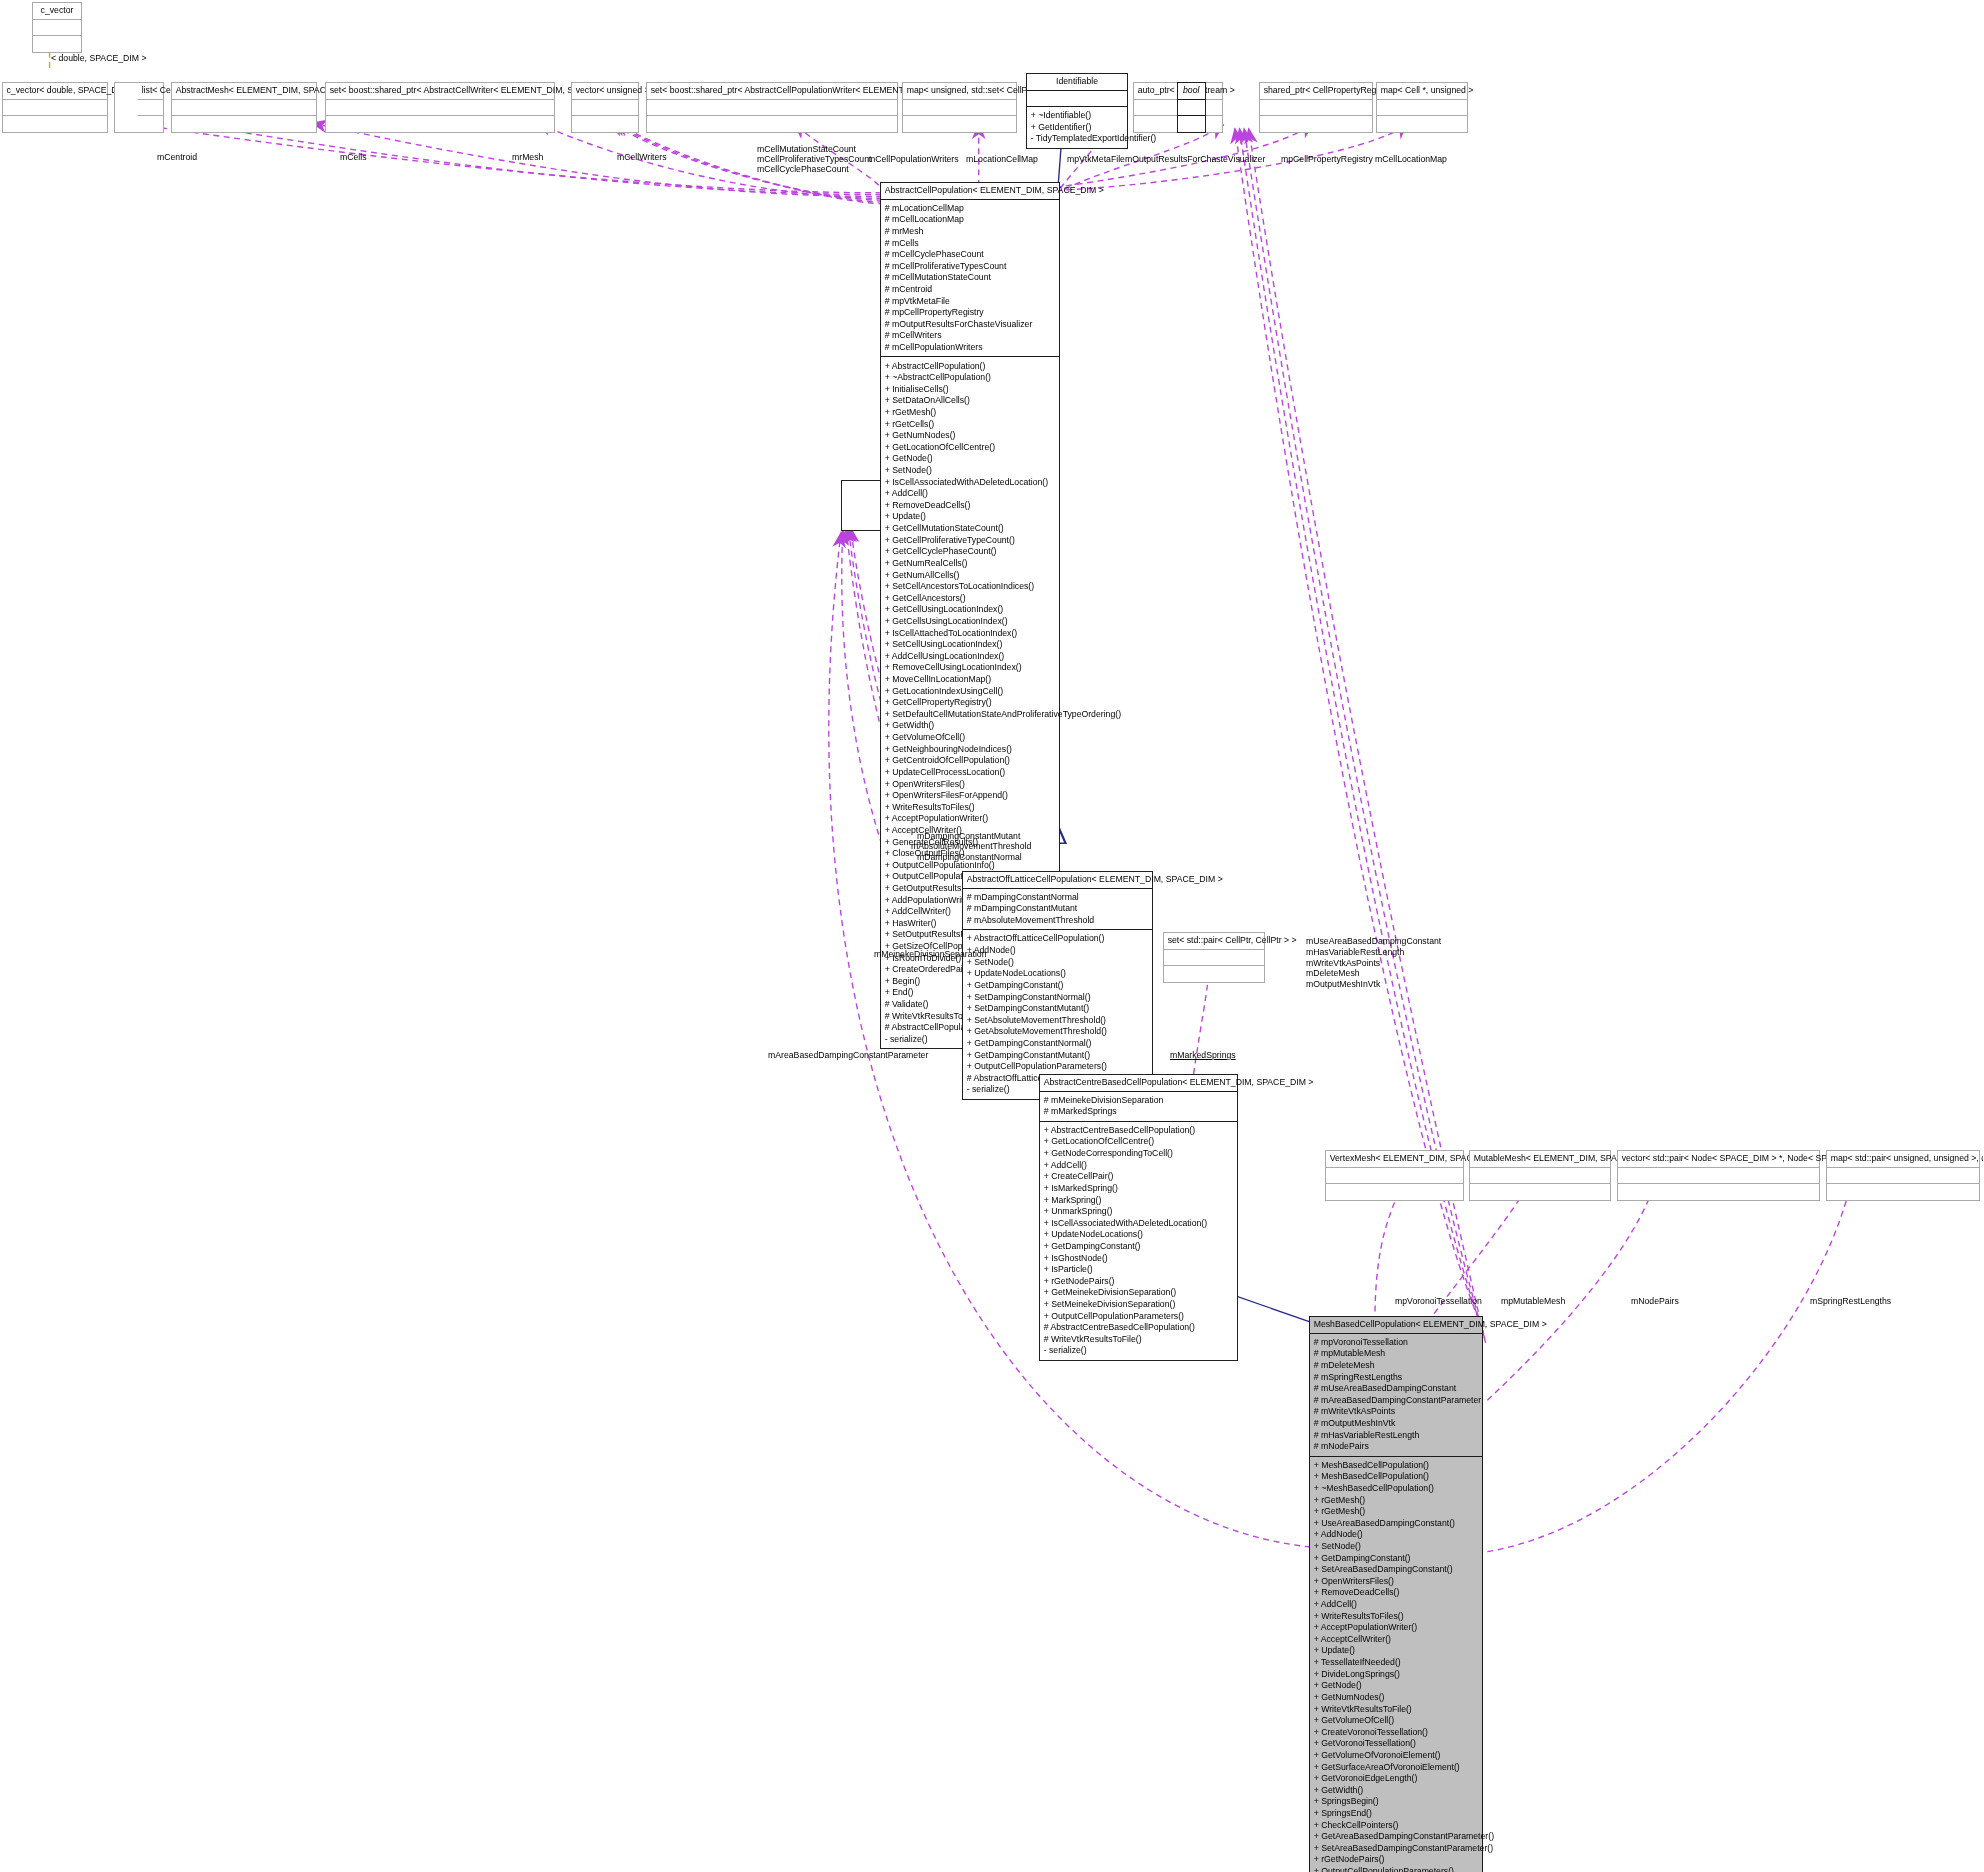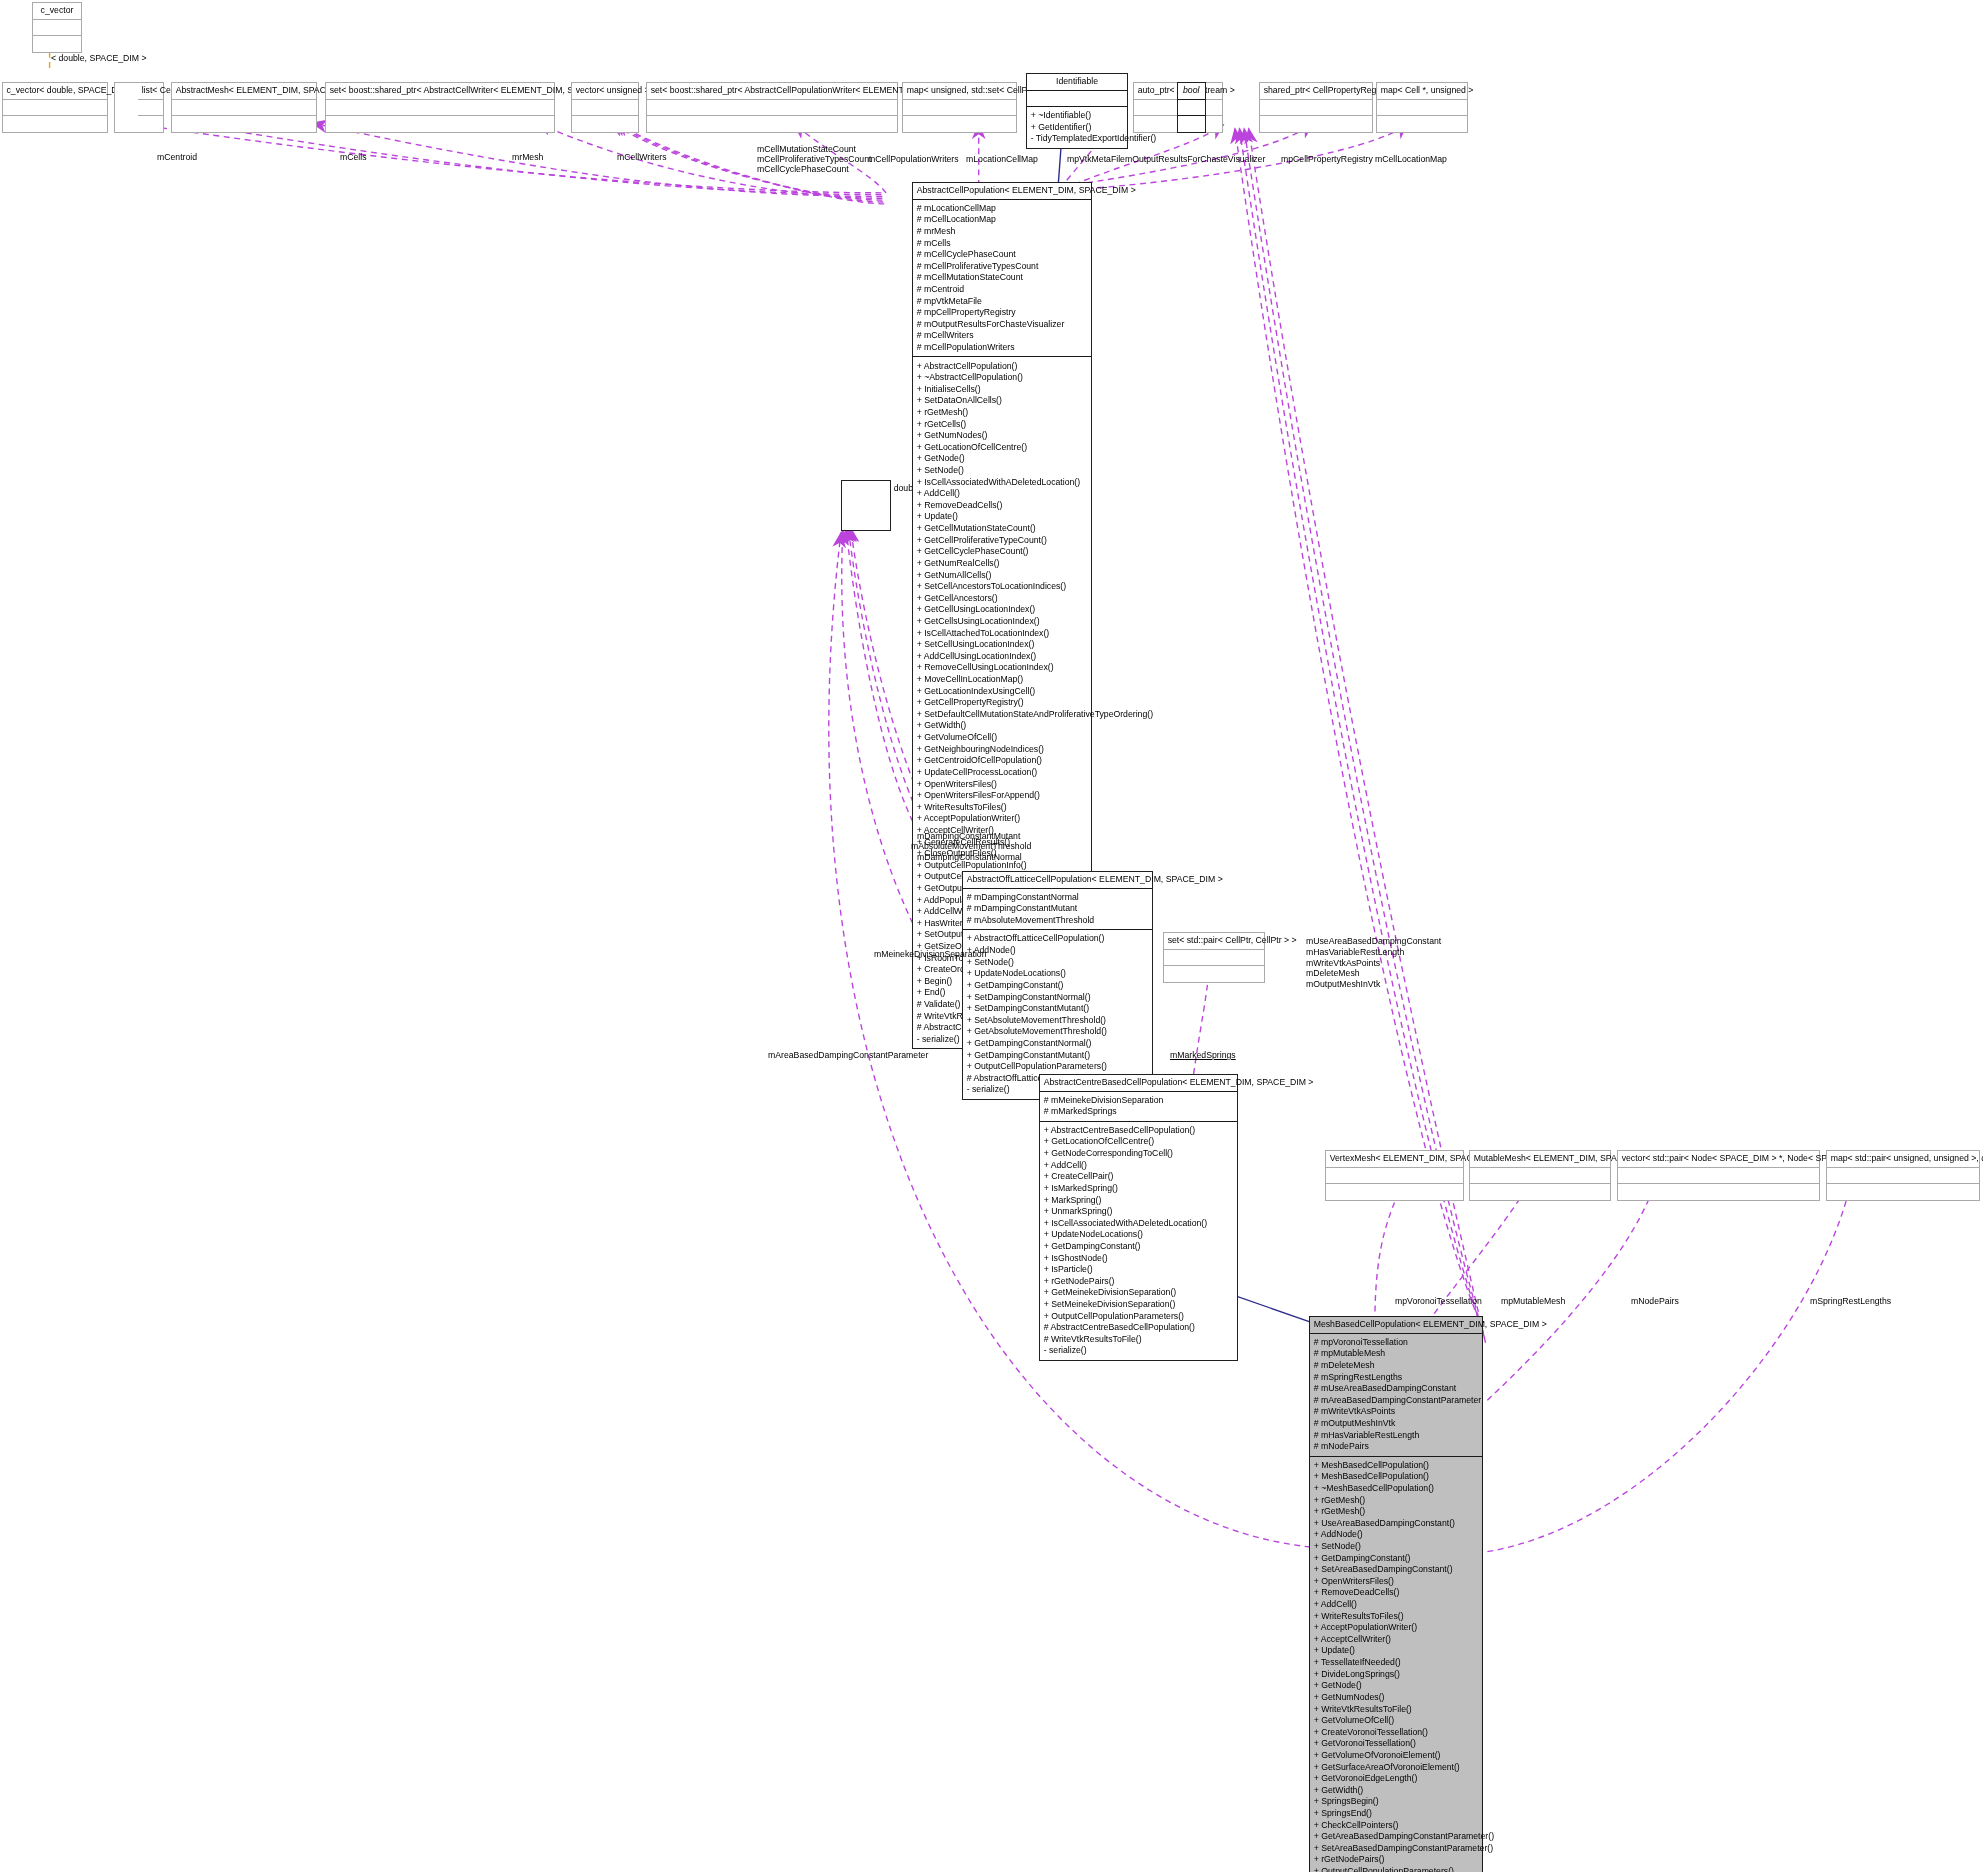--- a/index.html
+++ b/index.html
@@ -283,21 +283,21 @@
   </div>
 
   <div class="node" style="left:1826px; top:1150px; width:154px;">
     <div class="n-title">map&lt; std::pair&lt; unsigned, unsigned &gt;, double &gt;</div>
     <div class="n-sep"></div>
     <div class="n-attrs empty"></div>
     <div class="n-sep"></div>
     <div class="n-meths empty"></div>
   </div>
 
-  <div class="node strong" style="left:880px; top:182px; width:180px;margin-left:32px;">
+  <div class="node strong" style="left:880px; top:182px; width:180px;">
     <div class="n-title">AbstractCellPopulation&lt; ELEMENT_DIM, SPACE_DIM &gt;</div>
     <div class="n-sep"></div>
     <div class="n-attrs">
         <div class="n-row"># mLocationCellMap</div>
         <div class="n-row"># mCellLocationMap</div>
         <div class="n-row"># mrMesh</div>
         <div class="n-row"># mCells</div>
         <div class="n-row"># mCellCyclePhaseCount</div>
         <div class="n-row"># mCellProliferativeTypesCount</div>
         <div class="n-row"># mCellMutationStateCount</div>

